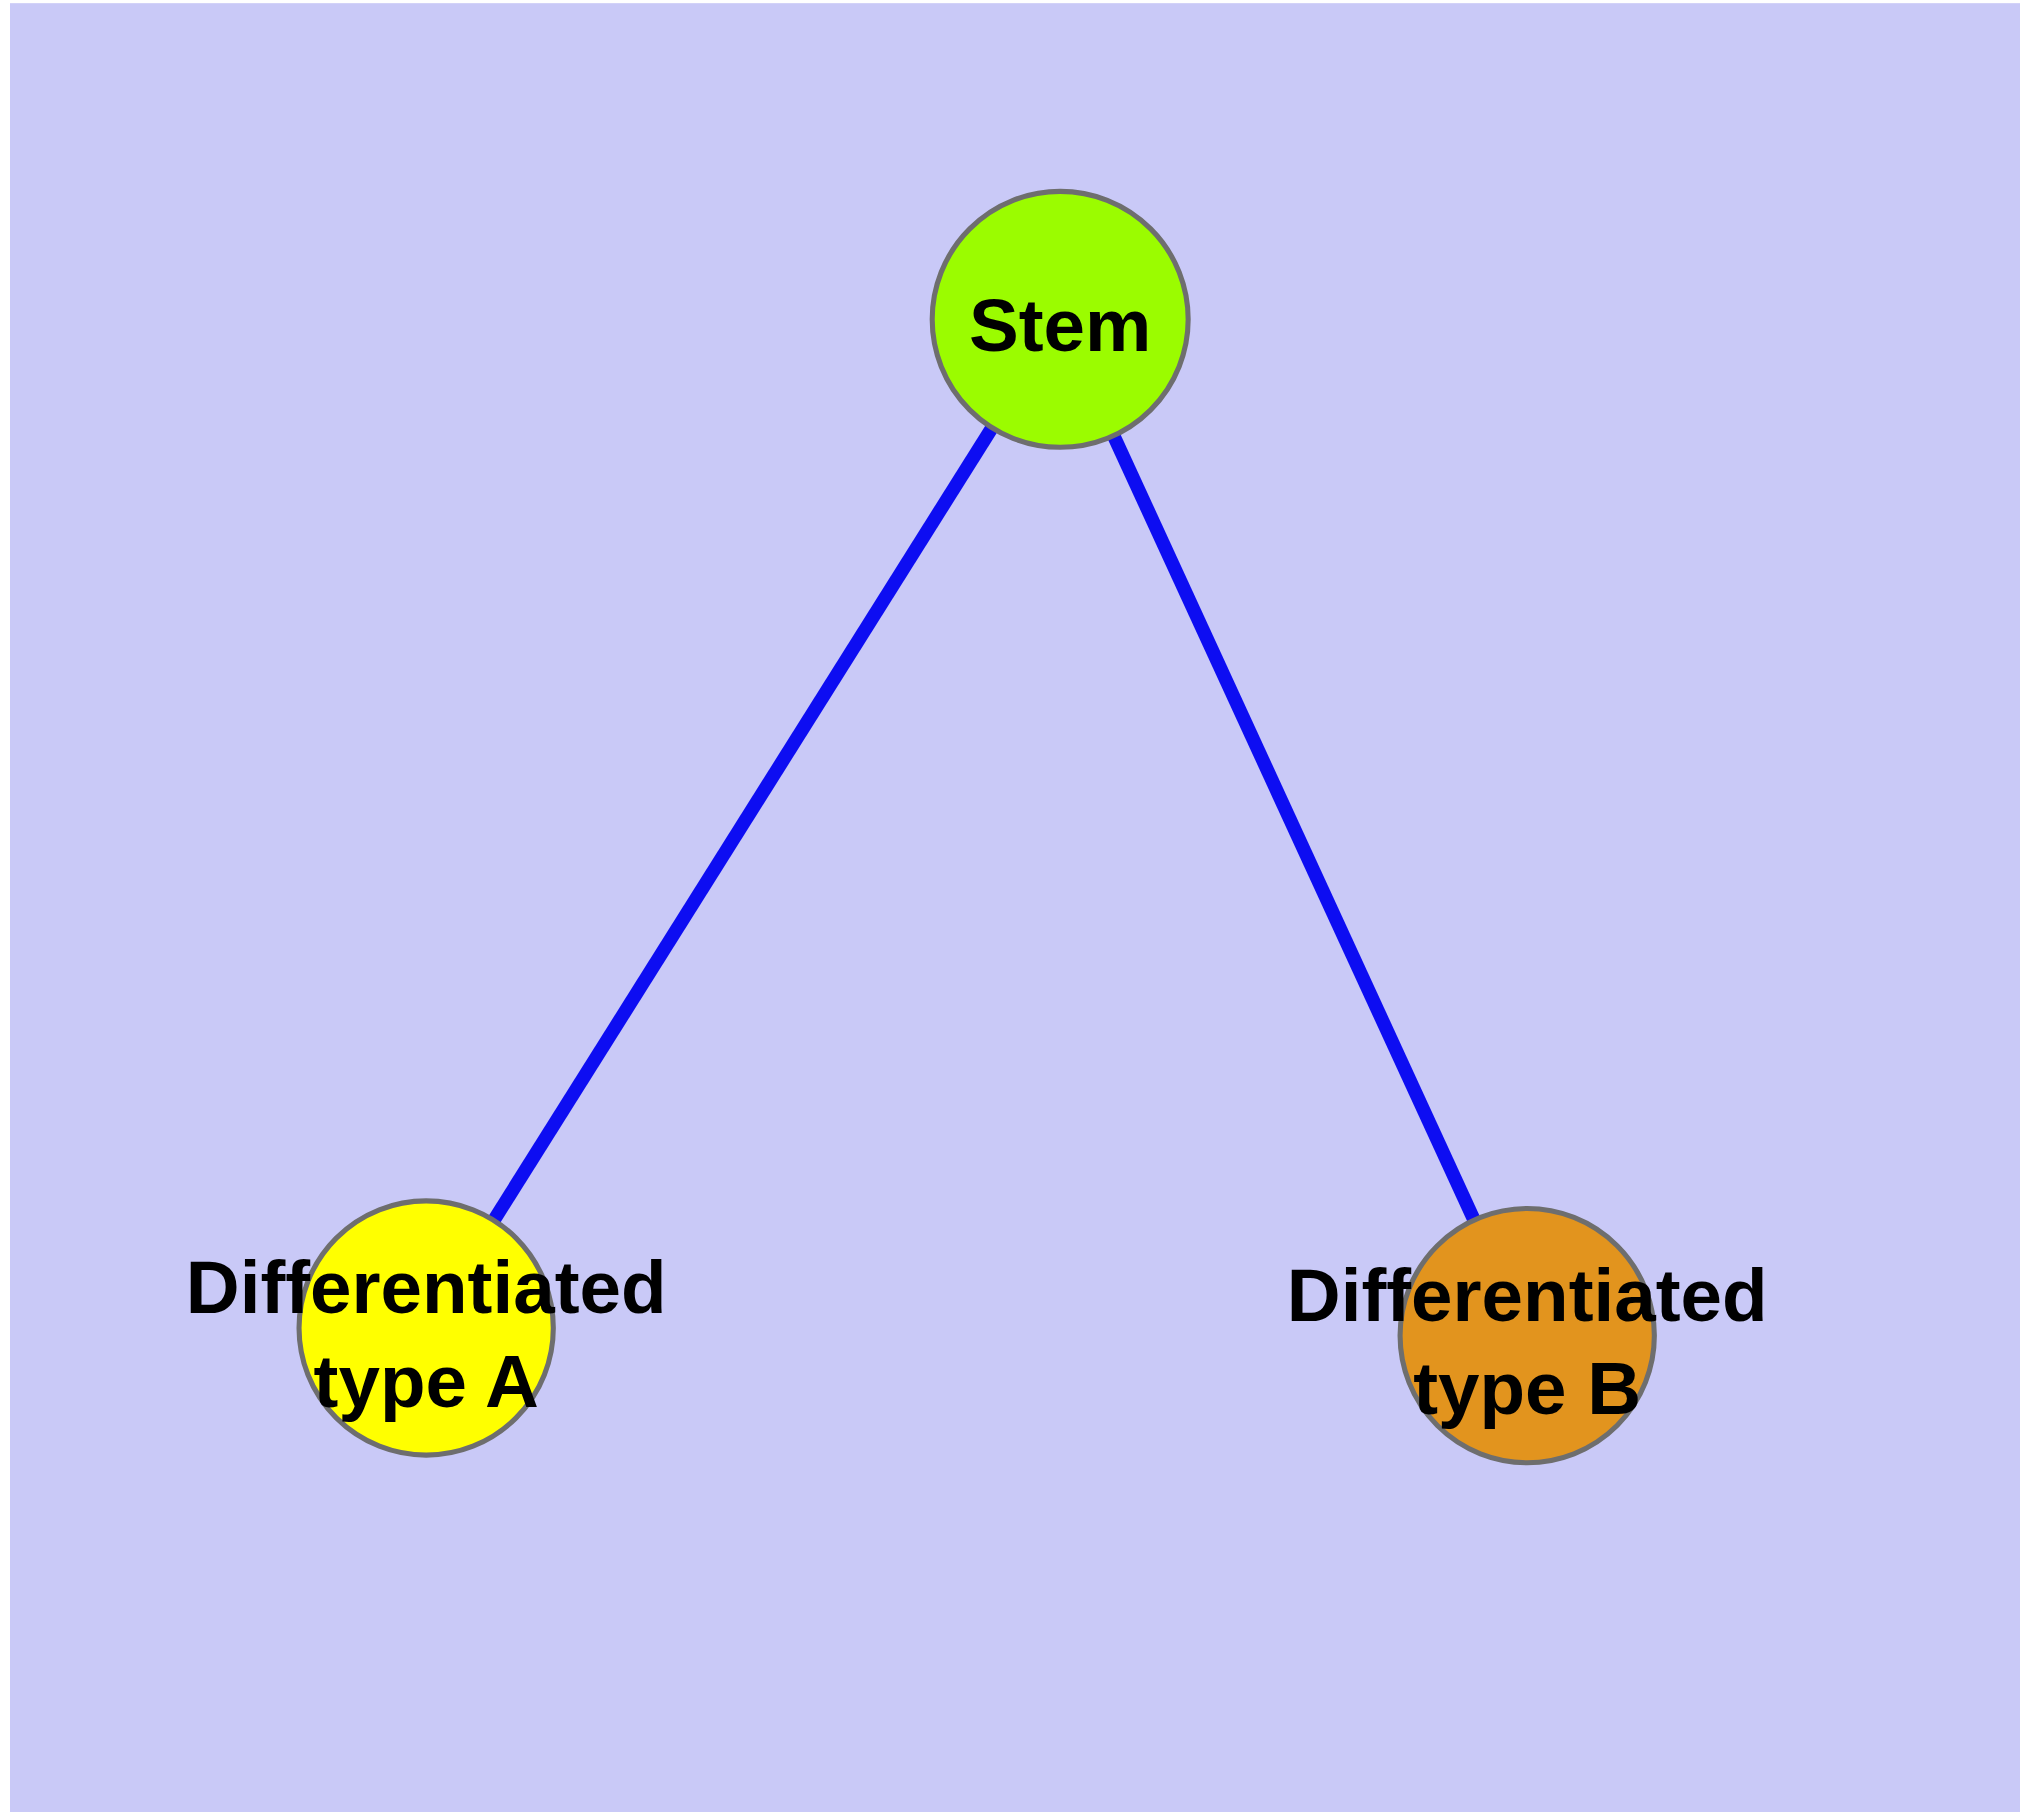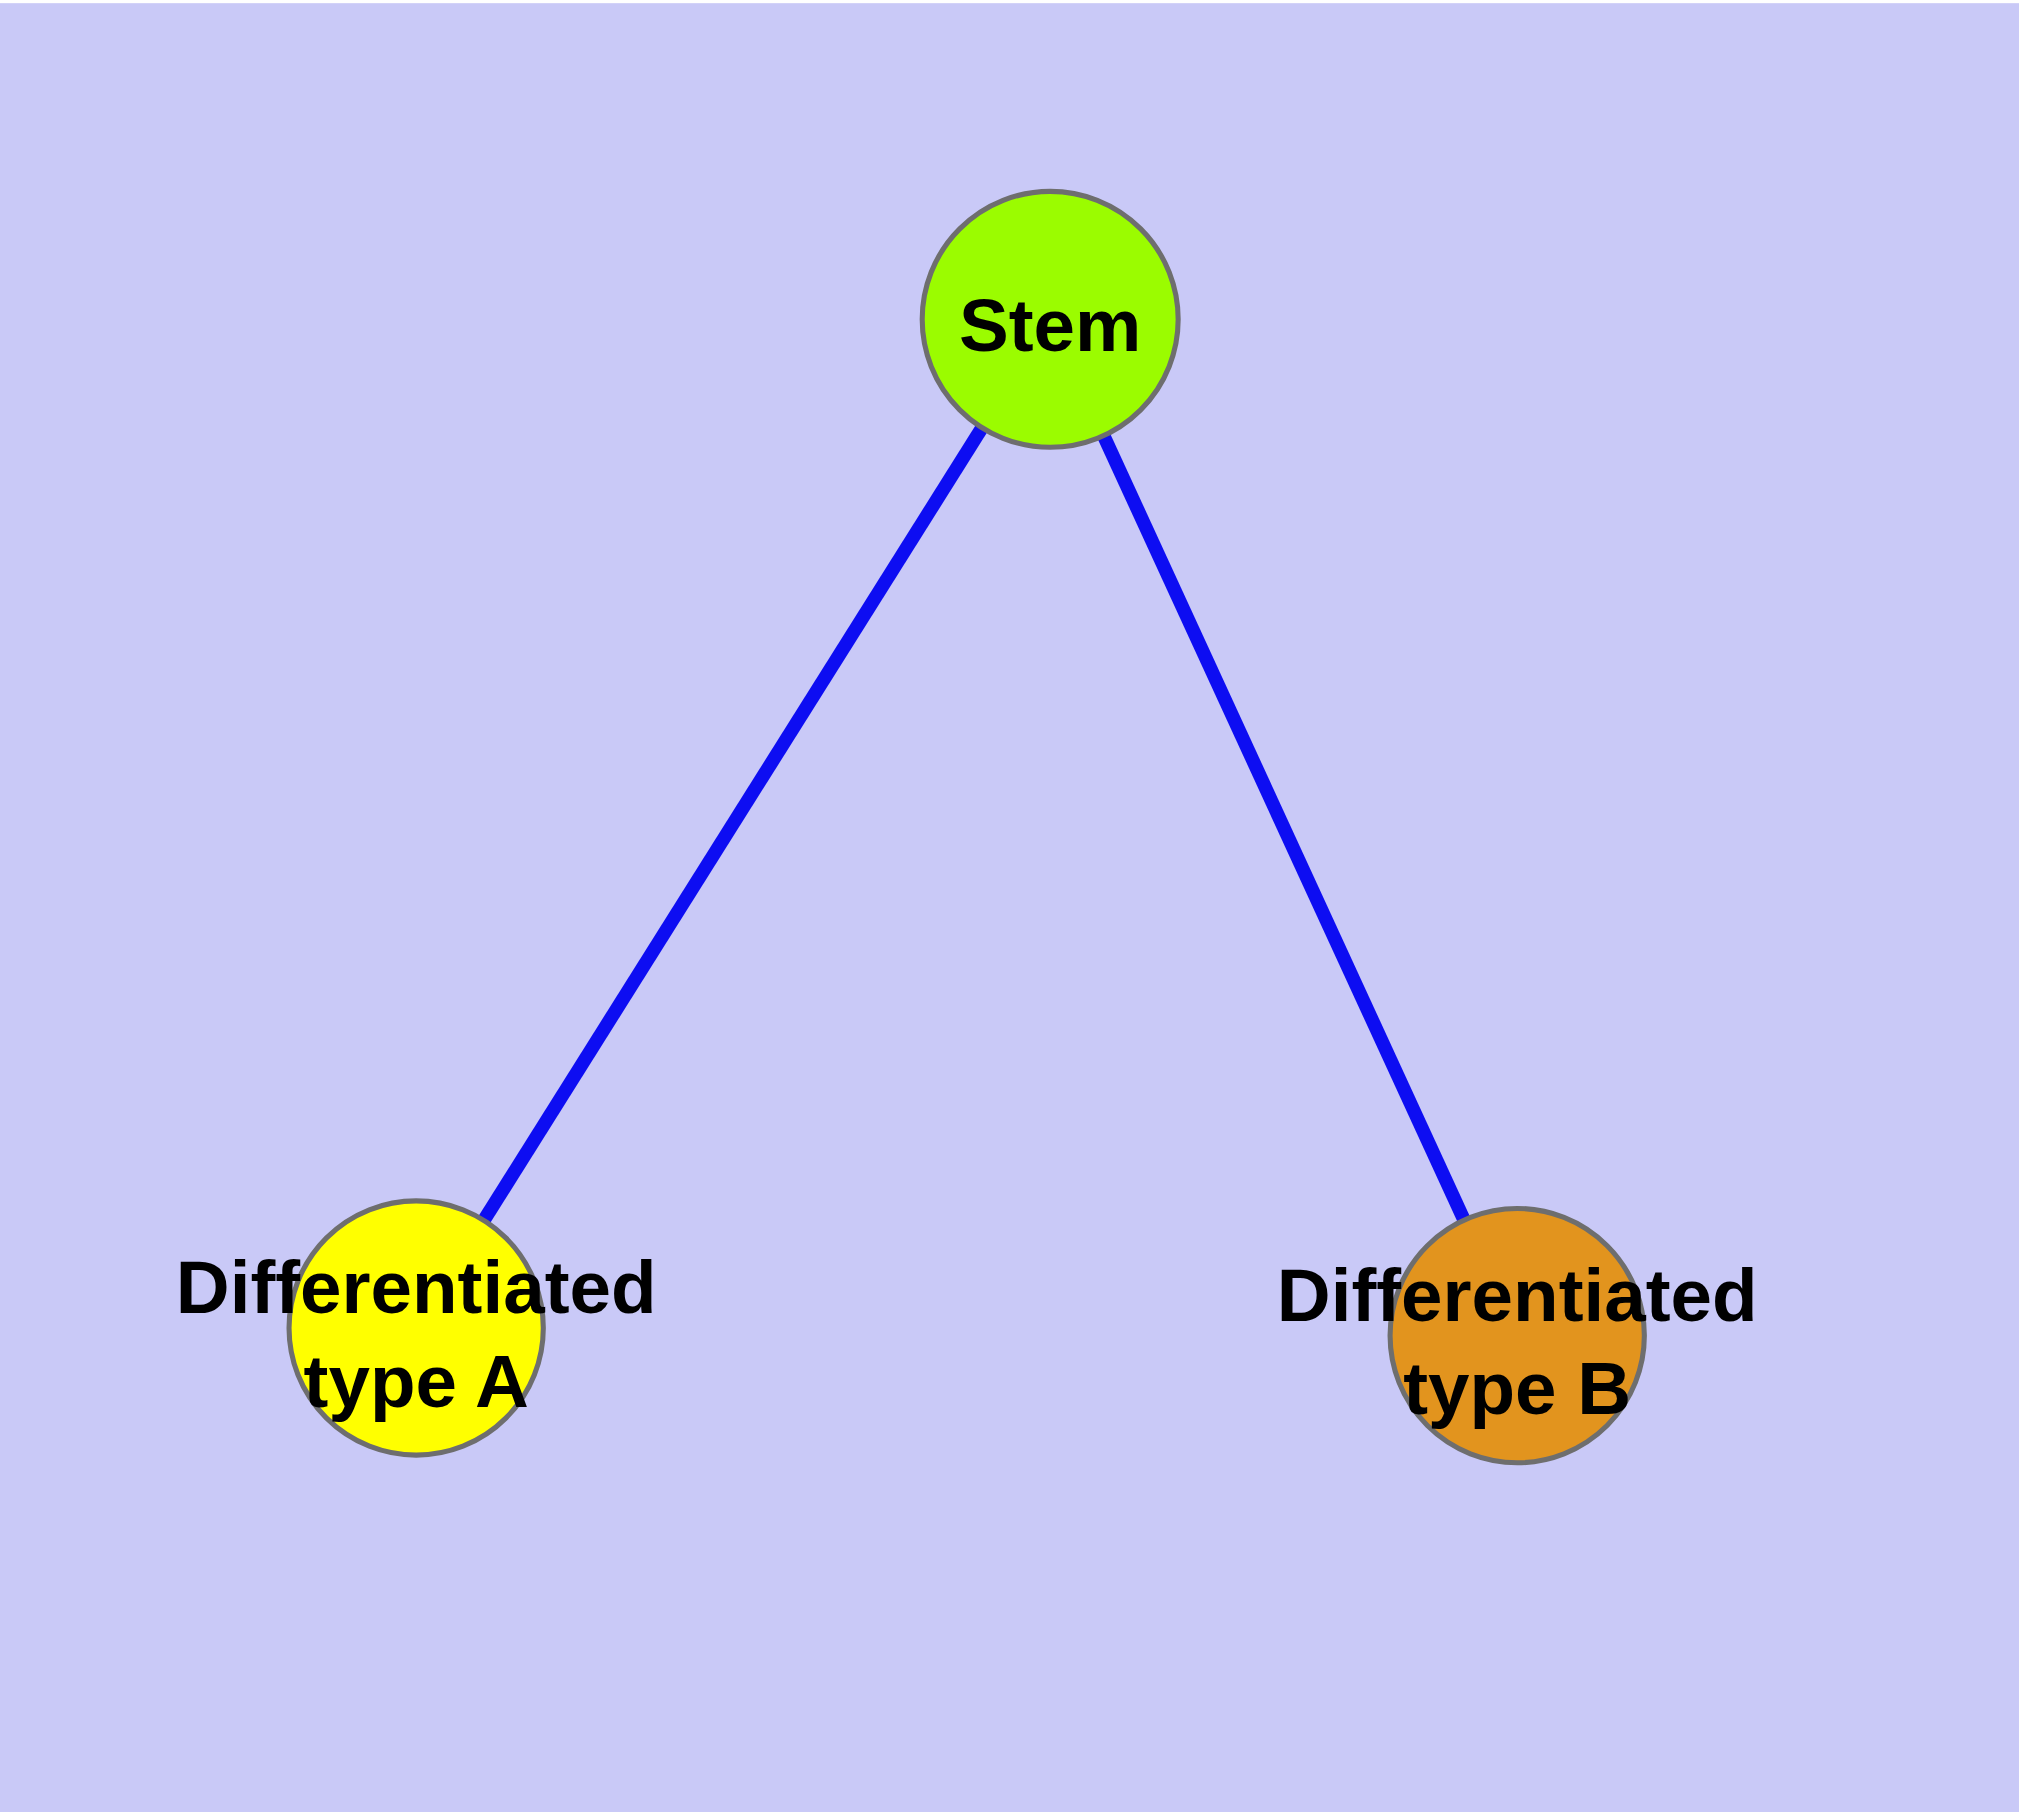--- a/index.html
+++ b/index.html
@@ -7,21 +7,21 @@
     padding: 0;
     background: #ffffff;
     font-family: "Liberation Sans", "DejaVu Sans", sans-serif;
   }
   .stage {
     width: 2021px;
     height: 1812px;
     background: #ffffff;
     box-sizing: border-box;
     padding-top: 2.5px;   
-    padding-left: 0;  
+    padding-left: 10px;  
   }
   svg {
     display: block;
     width: 2019px;
     height: 1810px;
   }
   .node-label {
     font-family: "Liberation Sans", "DejaVu Sans", sans-serif;
     font-weight: bold;
   }

